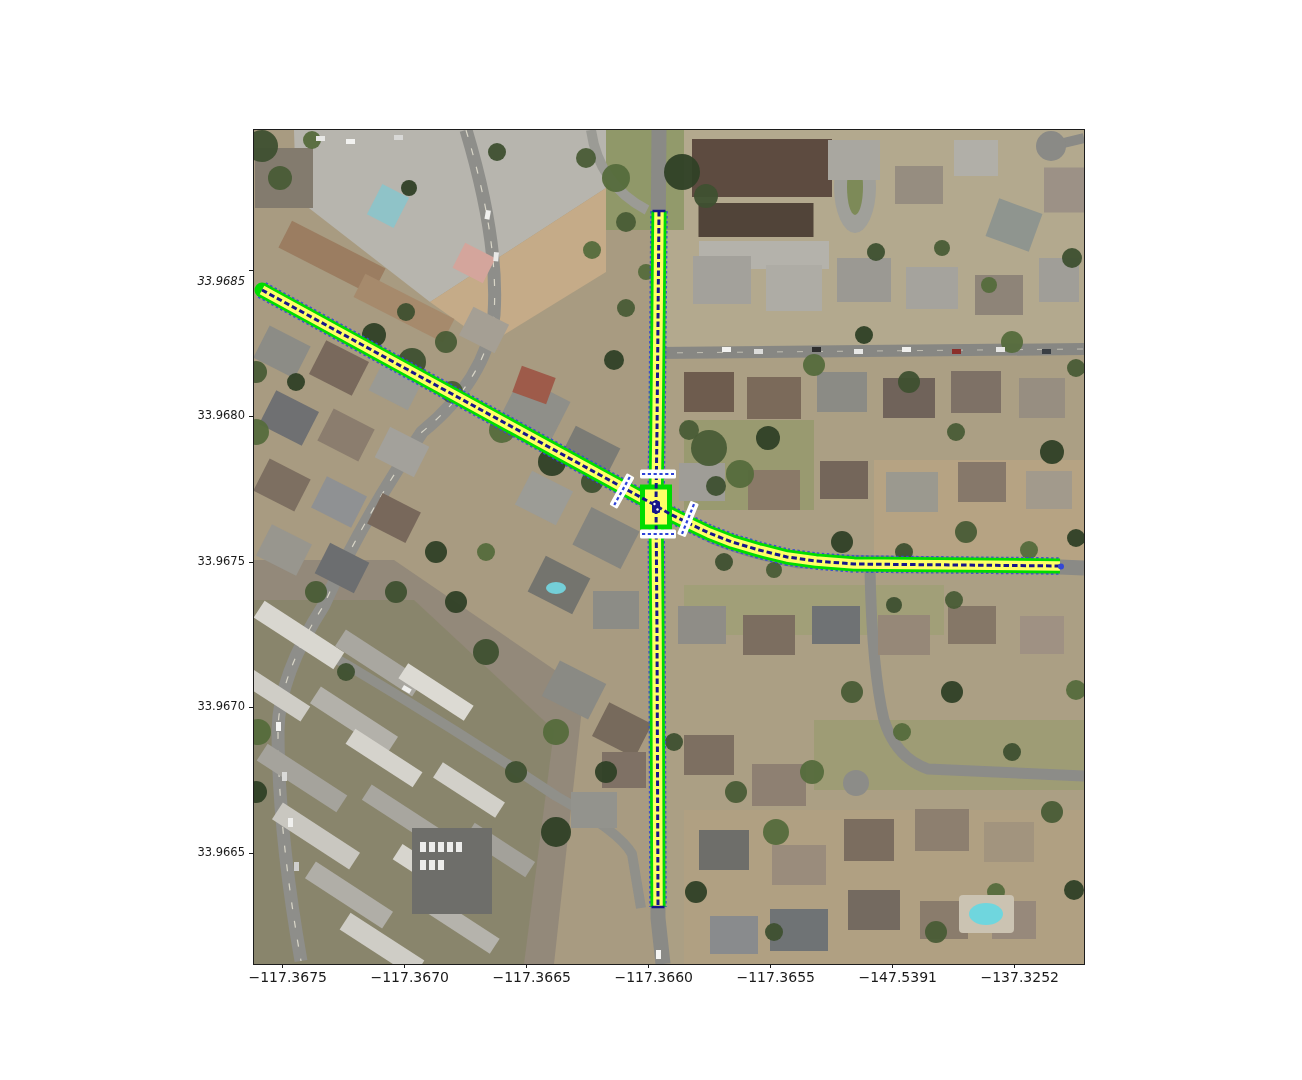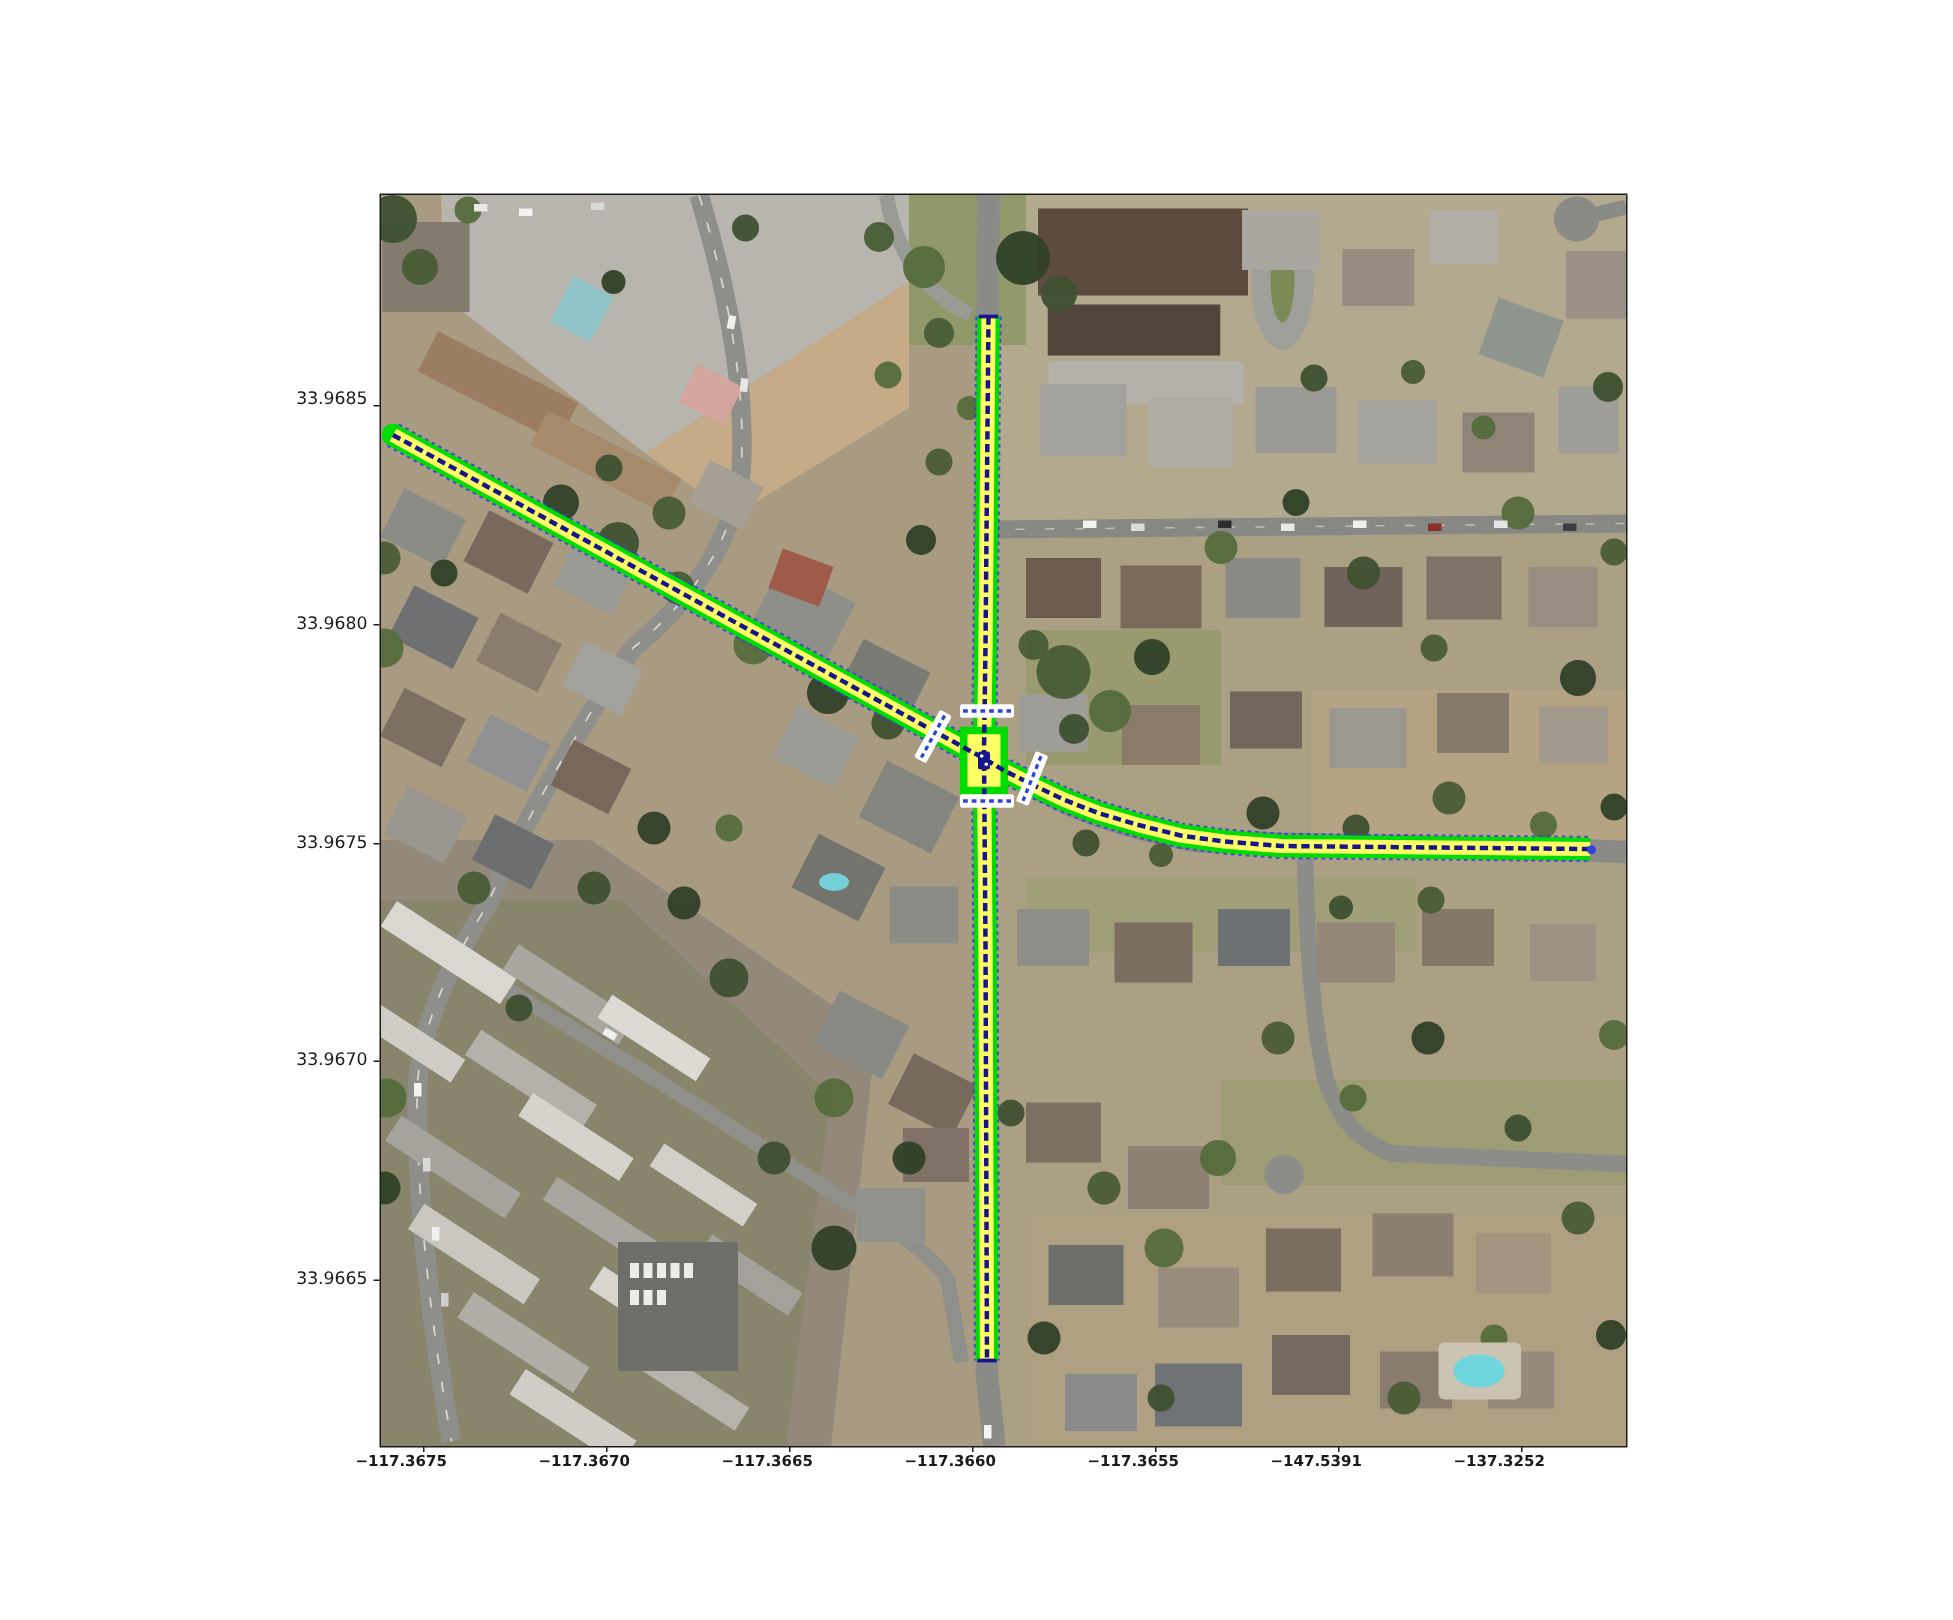--- a/index.html
+++ b/index.html
@@ -2,21 +2,21 @@
 <html><head>
 <meta charset="utf-8">
 <style>
   html,body{margin:0;padding:0;background:#ffffff;}
   #figure{position:relative;width:1302px;height:1080px;background:#ffffff;overflow:hidden;
           font-family:"DejaVu Sans","Liberation Sans",sans-serif;color:#1a1a1a;}
   #plot-area{position:absolute;left:253px;top:129px;width:830px;height:834px;
              border:1px solid #1c1c1c;box-sizing:content-box;}
   #plot-area svg{display:block;}
   .tickmark{position:absolute;background:#1c1c1c;}
-  .xtick-label{position:absolute;width:90px;text-align:left;font-size:10px;font-weight:bold;}
+  .xtick-label{position:absolute;width:90px;text-align:right;font-size:14px;}
   .ytick-label{position:absolute;width:95px;text-align:right;font-size:11.5px;}
   #plot-title{position:absolute;left:253px;top:979px;width:830px;text-align:center;
               font-size:13.8px;color:#111;}
 </style>
 </head>
 <body>
 
 <div id="figure">
   <div id="plot-area">
     <svg id="map-svg" width="830" height="834" viewBox="0 0 830 834">
@@ -294,21 +294,21 @@
       <div class="xtick-label" style="left: 603px; top: 969px;">−117.3660</div>
       <div class="tickmark" style="left: 770px; top: 964px; width: 1px; height: 4px;"></div>
       <div class="xtick-label" style="left: 725px; top: 969px;">−117.3655</div>
       <div class="tickmark" style="left: 892px; top: 964px; width: 1px; height: 4px;"></div>
       <div class="xtick-label" style="left: 847px; top: 969px;">−147.5391</div>
       <div class="tickmark" style="left: 1014px; top: 964px; width: 1px; height: 4px;"></div>
       <div class="xtick-label" style="left: 969px; top: 969px;">−137.3252</div>
     </div>
   <div id="y-axis">
       <div class="tickmark" style="left: 249px; top: 270px; width: 4px; height: 1px;"></div>
-      <div class="ytick-label" style="left: 150px; top: 258px;">33.9685</div>
+      <div class="ytick-label" style="left: 150px; top: 274px; font-style: italic;">33.9685</div>
       <div class="tickmark" style="left: 249px; top: 416px; width: 4px; height: 1px;"></div>
       <div class="ytick-label" style="left: 150px; top: 408px;">33.9680</div>
       <div class="tickmark" style="left: 249px; top: 562px; width: 4px; height: 1px;"></div>
       <div class="ytick-label" style="left: 150px; top: 554px;">33.9675</div>
       <div class="tickmark" style="left: 249px; top: 707px; width: 4px; height: 1px;"></div>
       <div class="ytick-label" style="left: 150px; top: 699px;">33.9670</div>
       <div class="tickmark" style="left: 249px; top: 853px; width: 4px; height: 1px;"></div>
       <div class="ytick-label" style="left: 150px; top: 845px;">33.9665</div>
     </div>
 </div>

